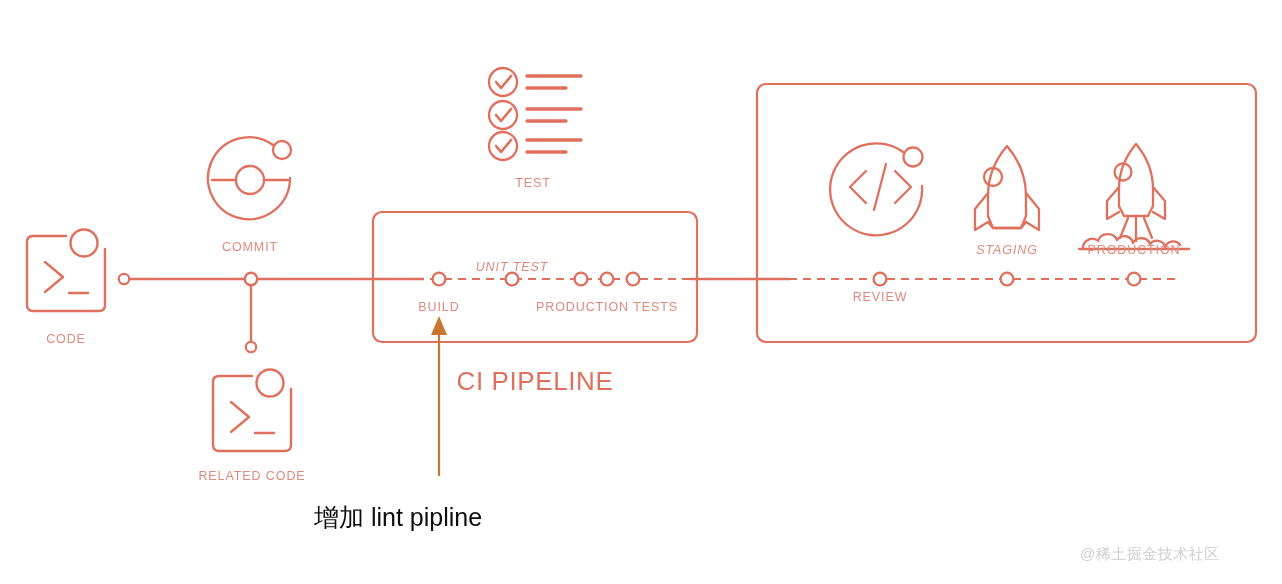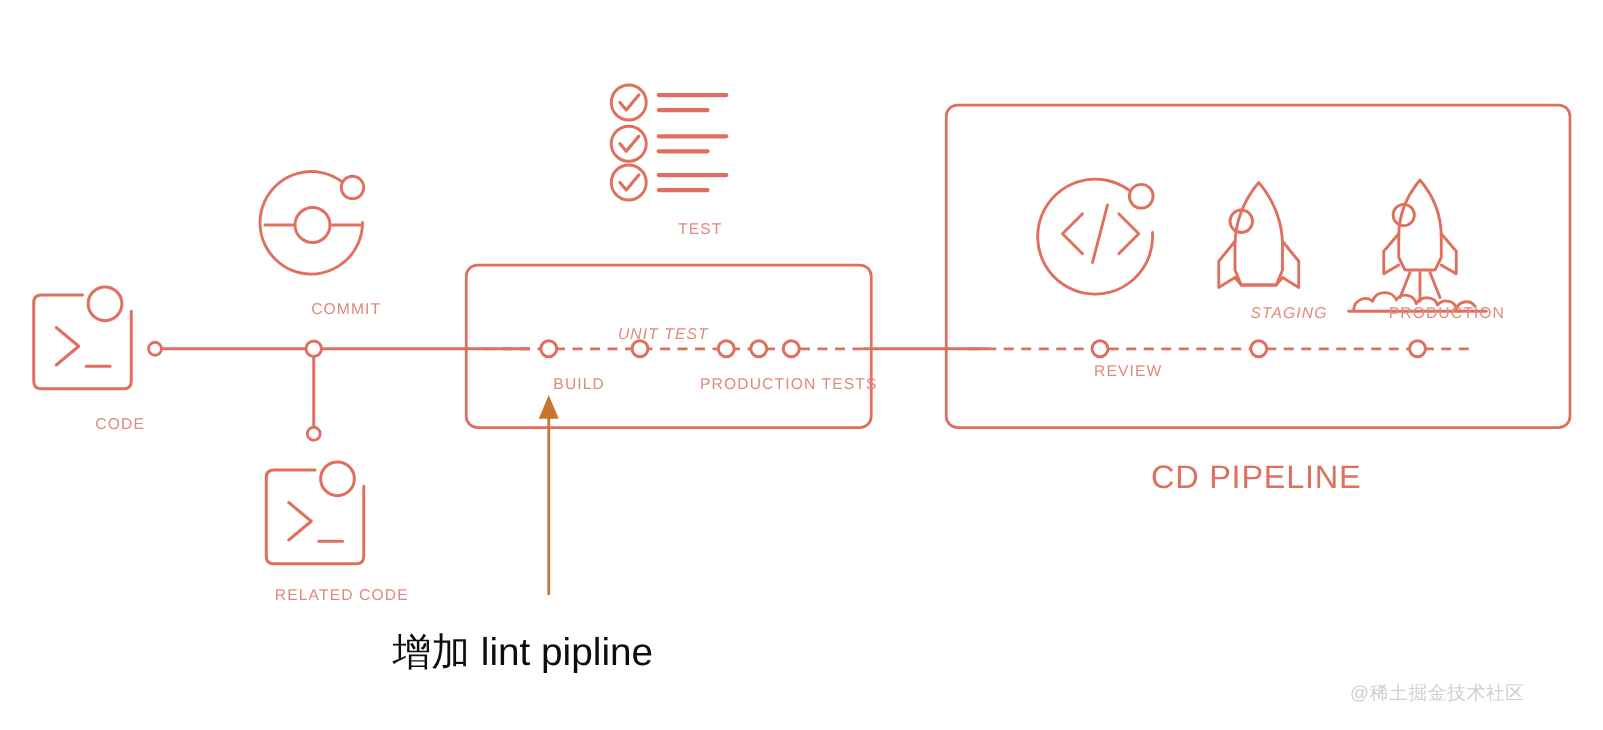--- a/index.html
+++ b/index.html
@@ -23,33 +23,33 @@
     top: 0;
     width: 1282px;
     height: 584px;
   }
   .node-label {
     position: absolute;
     font-size: 12.5px;
     letter-spacing: 0.9px;
     color: #e08a7d;
     white-space: nowrap;
-    text-align: right;
+    text-align: center;
   }
   .pipeline-title {
     position: absolute;
     font-size: 26px;
     letter-spacing: 0.6px;
     color: #e0705e;
     white-space: nowrap;
     text-align: center;
   }
   .annotation-text {
     position: absolute;
-    font-size: 31px;
+    font-size: 25px;
     color: #0d0d0d;
     white-space: nowrap;
   }
   .watermark {
     position: absolute;
     font-size: 15px;
     color: #cfcfcf;
     white-space: nowrap;
     letter-spacing: 0.5px;
   }
@@ -218,20 +218,20 @@
   <div class="node-label" style="left:457px; top:260px; width:110px;font-style:italic;">UNIT TEST</div>
 
   <div class="node-label" style="left:512px; top:300px; width:190px;">PRODUCTION TESTS</div>
 
   <div class="node-label" style="left:830px; top:243px; width:100px;margin-top:47px;">REVIEW</div>
 
   <div class="node-label" style="left:952px; top:243px; width:110px;font-style:italic;">STAGING</div>
 
   <div class="node-label" style="left:1064px; top:243px; width:140px;">PRODUCTION</div>
 
-
-  <div class="pipeline-title" style="left:890px; top:366px; width:230px;">CD PIPELINE</div>
+  <div class="pipeline-title" style="left:420px; top:366px; width:230px;">CI PIPELINE</div>
+
 
   <div class="annotation-text" style="left:314px; top:501px;">增加 lint pipline</div>
 
   <div class="watermark" style="left:1080px; top:545px;">@稀土掘金技术社区</div>
 
 </div>
 
 </body></html>

